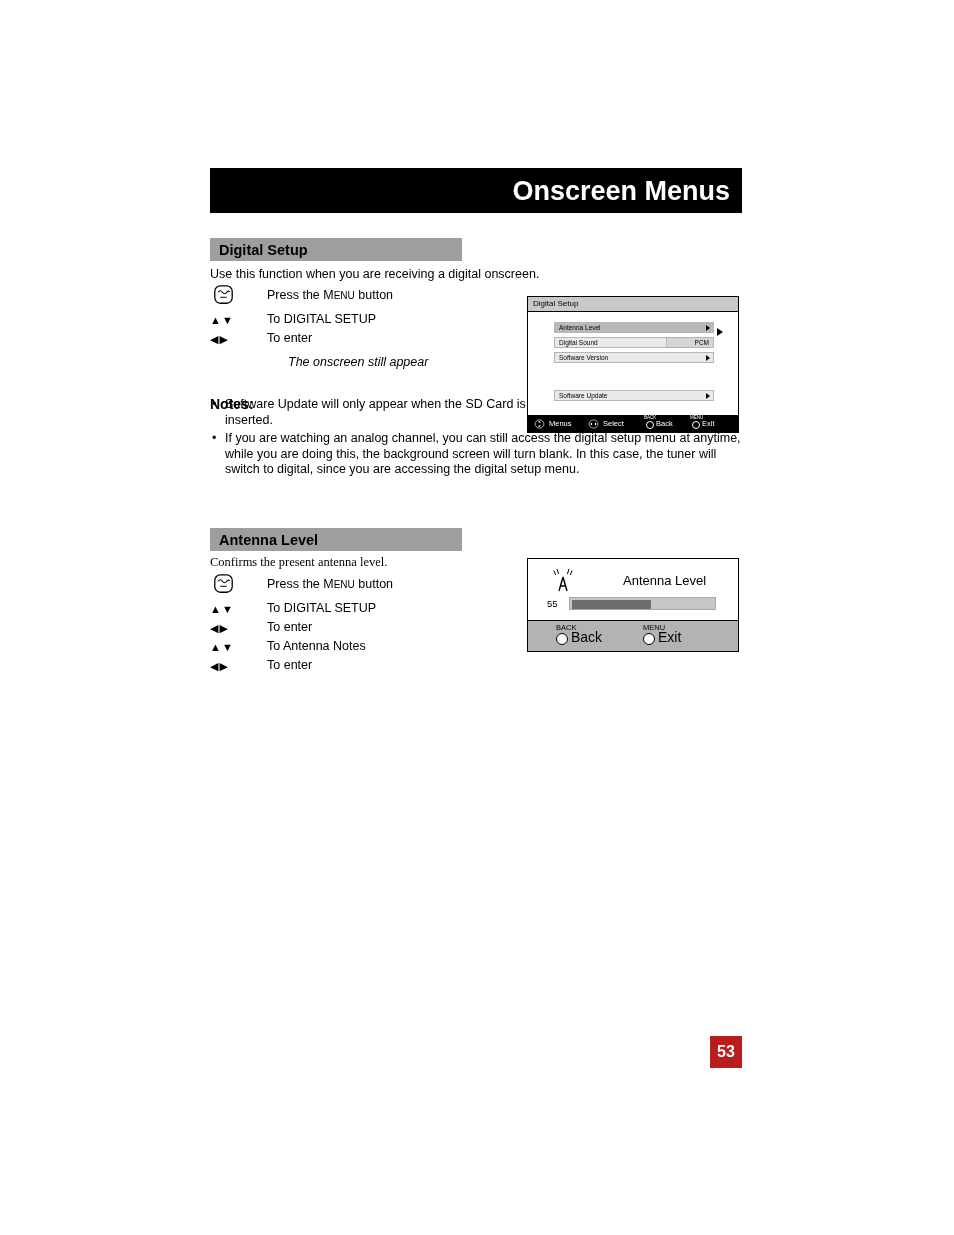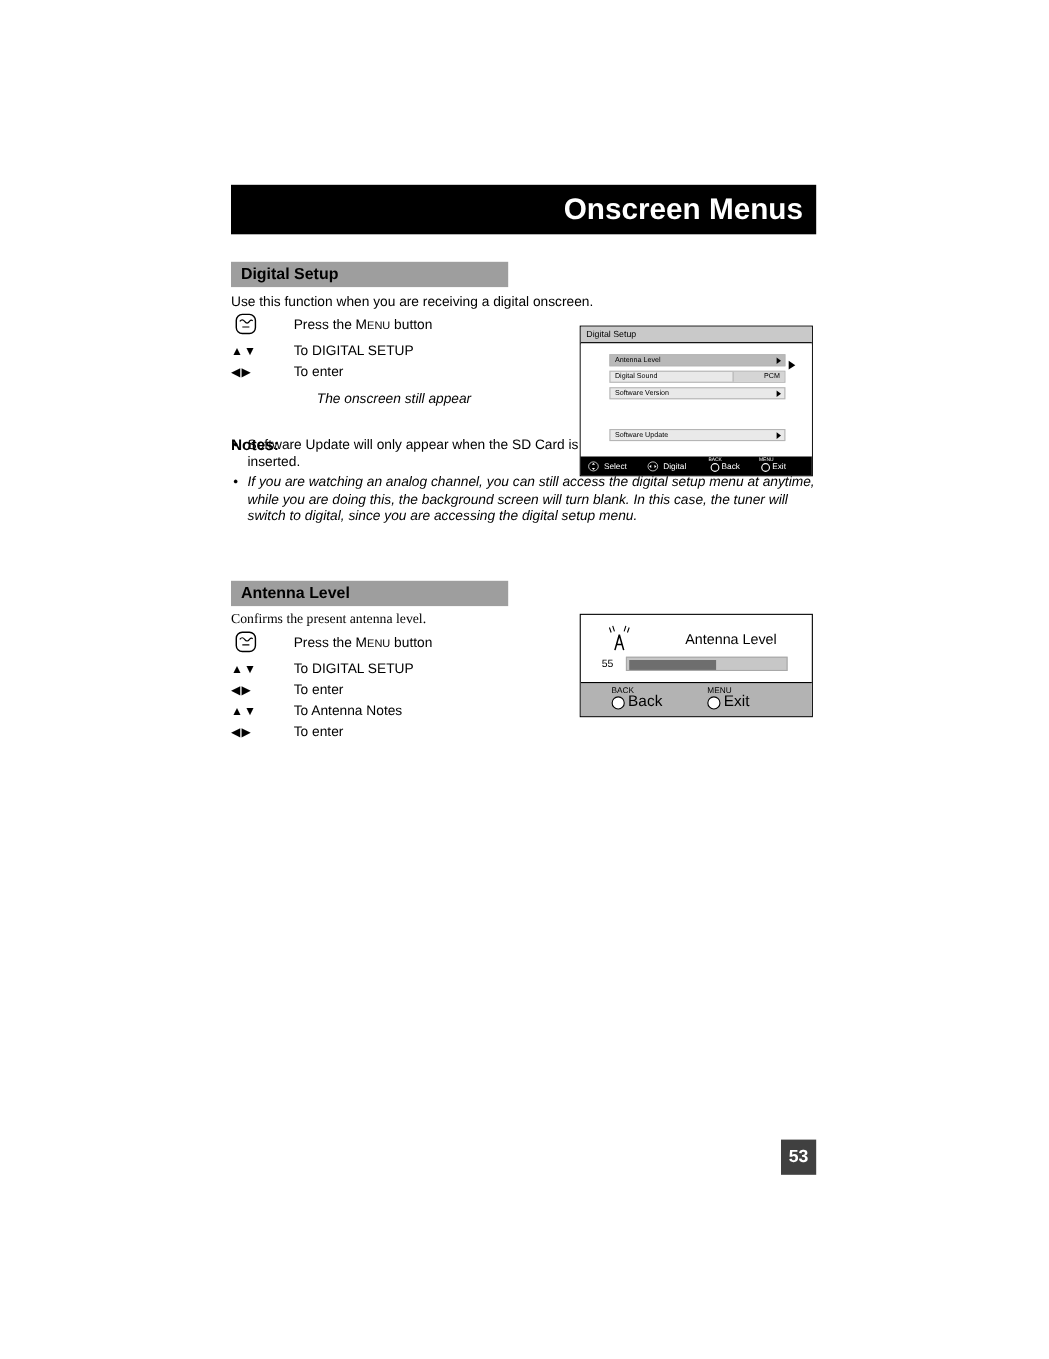--- a/index.html
+++ b/index.html
@@ -136,21 +136,21 @@
     font-size: 12.5px;
     line-height: 15.5px;
   }
   .note-bullet {
     position: absolute;
     font-size: 12.5px;
   }
   #note1-b { left: 212px; top: 397px; }
   #note1 { left: 225px; top: 397px; width: 320px; }
   #note2-b { left: 212px; top: 431px; }
-  #note2 { left: 225px; top: 431px; width: 520px; font-style: italic; }
+  #note2 { left: 225px; top: 431px; width: 520px; }
 
   
   .osd1 {
     position: absolute;
     left: 527px;
     top: 296px;
     width: 212px;
     height: 137px;
     border: 1px solid #000;
     background: #ffffff;
@@ -343,21 +343,21 @@
     background: #fff;
   }
 
   
   .page-num {
     position: absolute;
     left: 710px;
     top: 1036px;
     width: 32px;
     height: 32px;
-    background: #404040;
+    background: #b91c1c;
   }
   .page-num span {
     position: absolute;
     left: 0; top: 0;
     width: 32px; height: 32px;
     line-height: 32px;
     text-align: center;
     color: #fff;
     font-size: 16px;
     font-weight: bold;
@@ -432,27 +432,27 @@
         <span class="tri"></span>
       </div>
       <div class="osd-cursor"></div>
     </div>
     <div class="osd1-footer">
       <svg class="pad-icon" style="left:6px;" viewBox="0 0 20 18" xmlns="http://www.w3.org/2000/svg">
         <ellipse cx="10" cy="9" rx="8" ry="7.5" fill="none" stroke="#fff" stroke-width="1.2"></ellipse>
         <path d="M10 3 l2.6 3.4 h-5.2 z" fill="#fff"></path>
         <path d="M10 15 l2.6 -3.4 h-5.2 z" fill="#fff"></path>
       </svg>
-      <span class="foot-item" style="left:21px;">Select</span>
+      <span class="foot-item" style="left:21px;">Menus</span>
       <svg class="pad-icon" style="left:60px;" viewBox="0 0 20 18" xmlns="http://www.w3.org/2000/svg">
         <ellipse cx="10" cy="9" rx="8" ry="7.5" fill="none" stroke="#fff" stroke-width="1.2"></ellipse>
         <path d="M4 9 l3.4 -2.6 v5.2 z" fill="#fff"></path>
         <path d="M16 9 l-3.4 -2.6 v5.2 z" fill="#fff"></path>
       </svg>
-      <span class="foot-item" style="left:75px;">Digital</span>
+      <span class="foot-item" style="left:75px;">Select</span>
       <span class="foot-tiny" style="left:116px; top:0px;">BACK</span>
       <span class="circle-icon" style="left:118px;"></span>
       <span class="foot-item" style="left:128px;">Back</span>
       <span class="foot-tiny" style="left:162px; top:0px;">MENU</span>
       <span class="circle-icon" style="left:164px;"></span>
       <span class="foot-item" style="left:174px;">Exit</span>
     </div>
   </div>
 
   <div class="section-bar" id="sec-antenna">

